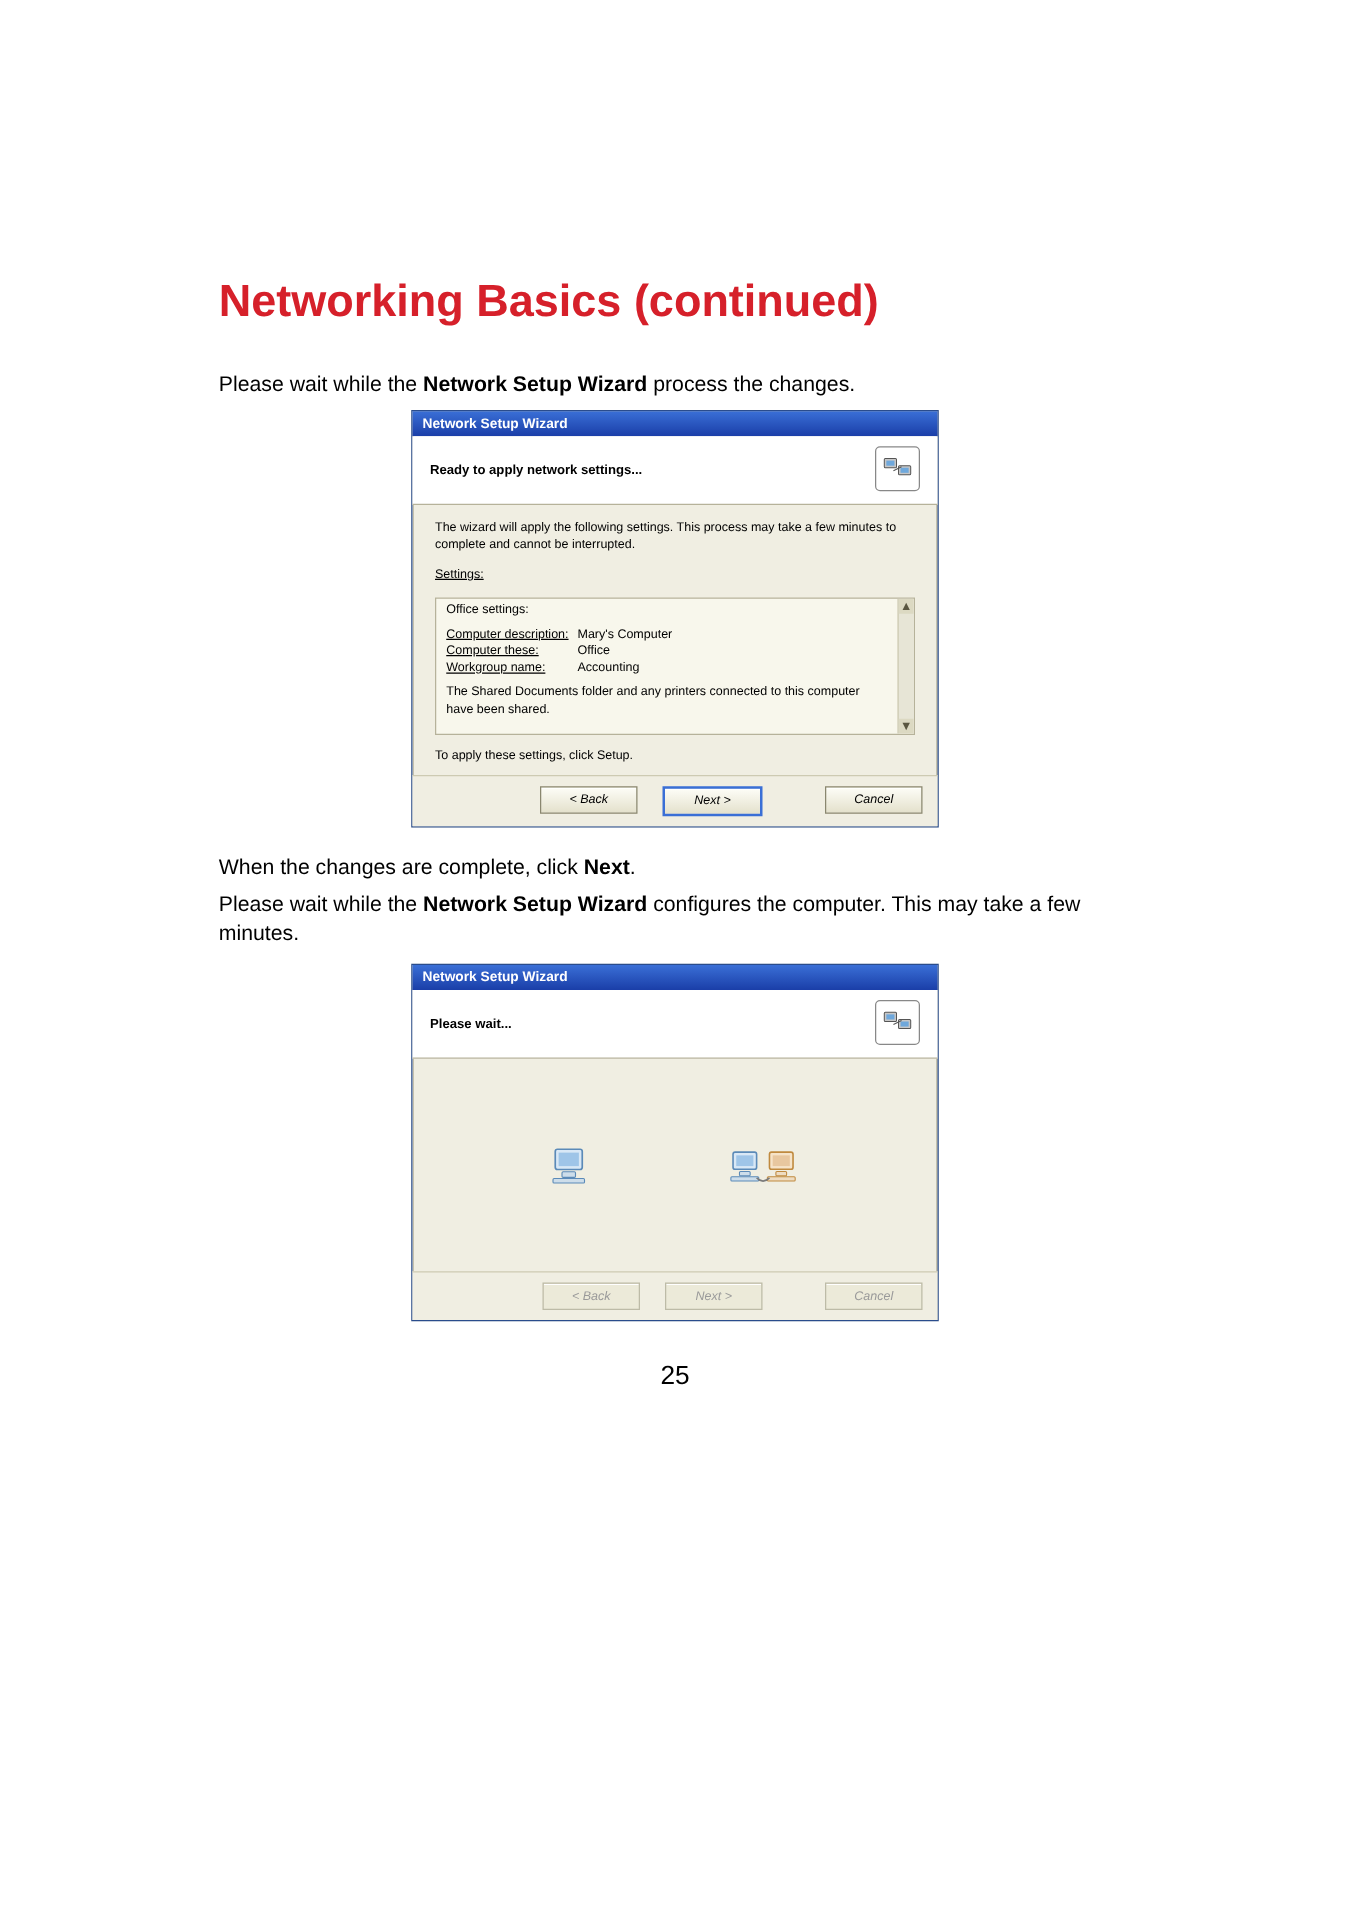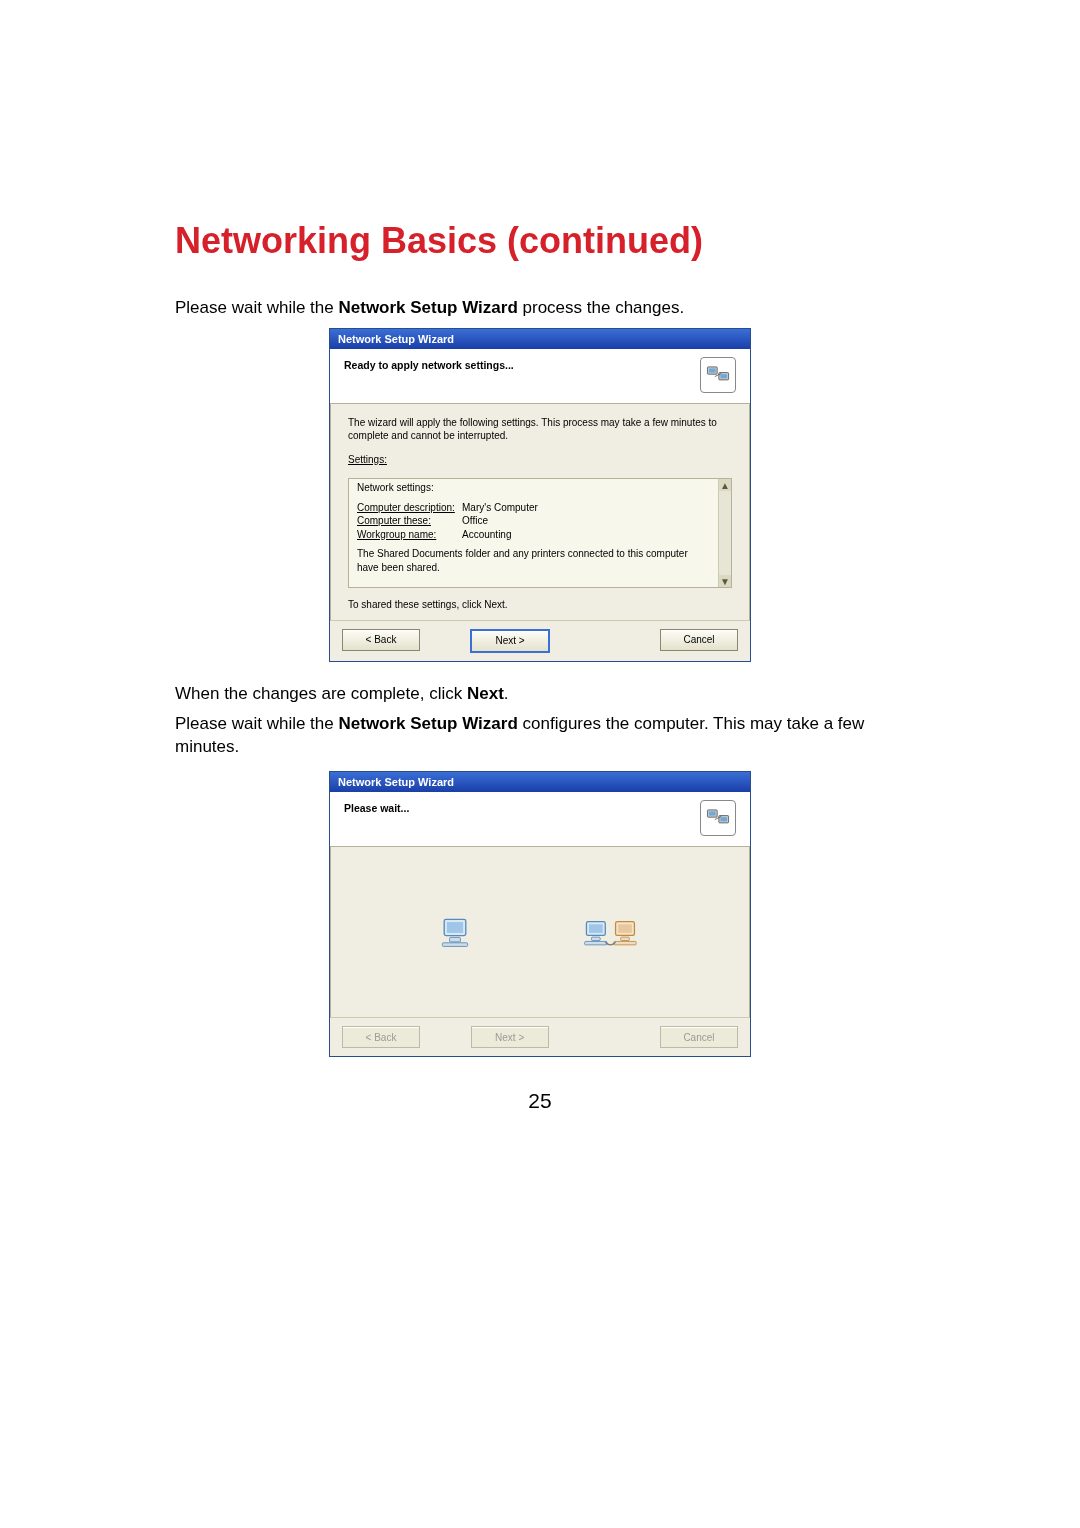--- a/index.html
+++ b/index.html
@@ -41,21 +41,21 @@
   .wz-titlebar {
     background: linear-gradient(#3a6fd6, #1a3ea8);
     color: #fff;
     padding: 4px 8px;
     font-weight: bold;
     font-size: 11px;
     font-family: Tahoma, Arial, sans-serif;
   }
   .wz-header {
     display: flex;
-    align-items: flex-start;
+    align-items: center;
     justify-content: space-between;
     padding: 8px 14px 10px 14px;
     background: #fff;
     border-bottom: 1px solid #b6b29a;
   }
   .wz-header-title {
     font-weight: bold;
     font-size: 10.5px;
     padding-top: 2px;
   }
@@ -95,22 +95,23 @@
     font-size: 8px; color: #5a5640;
   }
   .settings-row { display: flex; }
   .settings-key { width: 105px; text-decoration: underline; }
   .settings-val { flex: 1; }
   .wz-footer {
     border-top: 1px solid #cdcab2;
     background: #f0eee2;
     padding: 8px 12px;
     display: flex;
-    justify-content: space-between;
+    justify-content: flex-end;
     gap: 20px;
+    font-style: italic;
   }
   .wz-btn {
     min-width: 56px;
     height: 20px;
     padding: 0 10px;
     font-size: 10px;
     border: 1px solid #8a876f;
     background: linear-gradient(#fdfdf7, #e4e1cc);
     box-shadow: 0 1px 0 #fff inset;
     display: flex; align-items: center; justify-content: center;
@@ -165,41 +166,41 @@
           <rect x="17" y="13" width="12" height="9" rx="1" fill="#c7c7c7" stroke="#555"></rect>
           <rect x="19" y="15" width="8" height="5" fill="#6fa8dc"></rect>
           <path d="M12 18 L20 14" stroke="#555" stroke-width="1"></path>
         </svg>
       </div>
     </div>
     <div class="wz-body">
       <p class="wz-instr">The wizard will apply the following settings. This process may take a few minutes to complete and cannot be interrupted.</p>
       <div class="wz-label-underline">Settings:</div>
       <div class="settings-panel">
-        <div style="margin-bottom:6px;">Network settings:</div>
+        <div style="margin-bottom:6px;">Office settings:</div>
         <div class="settings-row">
           <div class="settings-key">Computer description:</div>
           <div class="settings-val">Mary's Computer</div>
         </div>
         <div class="settings-row">
           <div class="settings-key">Computer these:</div>
           <div class="settings-val">Office</div>
         </div>
         <div class="settings-row">
           <div class="settings-key">Workgroup name:</div>
           <div class="settings-val">Accounting</div>
         </div>
         <div style="height:6px"></div>
         <div style="padding-right:12px;">The Shared Documents folder and any printers connected to this computer have been shared.</div>
         <div class="settings-scroll">
           <div class="scroll-btn">▲</div>
           <div class="scroll-btn">▼</div>
         </div>
       </div>
-      <p class="wz-instr2">To shared these settings, click Next.</p>
+      <p class="wz-instr2">To apply these settings, click Setup.</p>
     </div>
     <div class="wz-footer">
       <div class="wz-btn">
           <span>&lt; Back</span>
         </div>
       <div class="wz-btn primary">
           <span>Next &gt;</span>
         </div>
       <div style="width:10px"></div>
       <div class="wz-btn">

